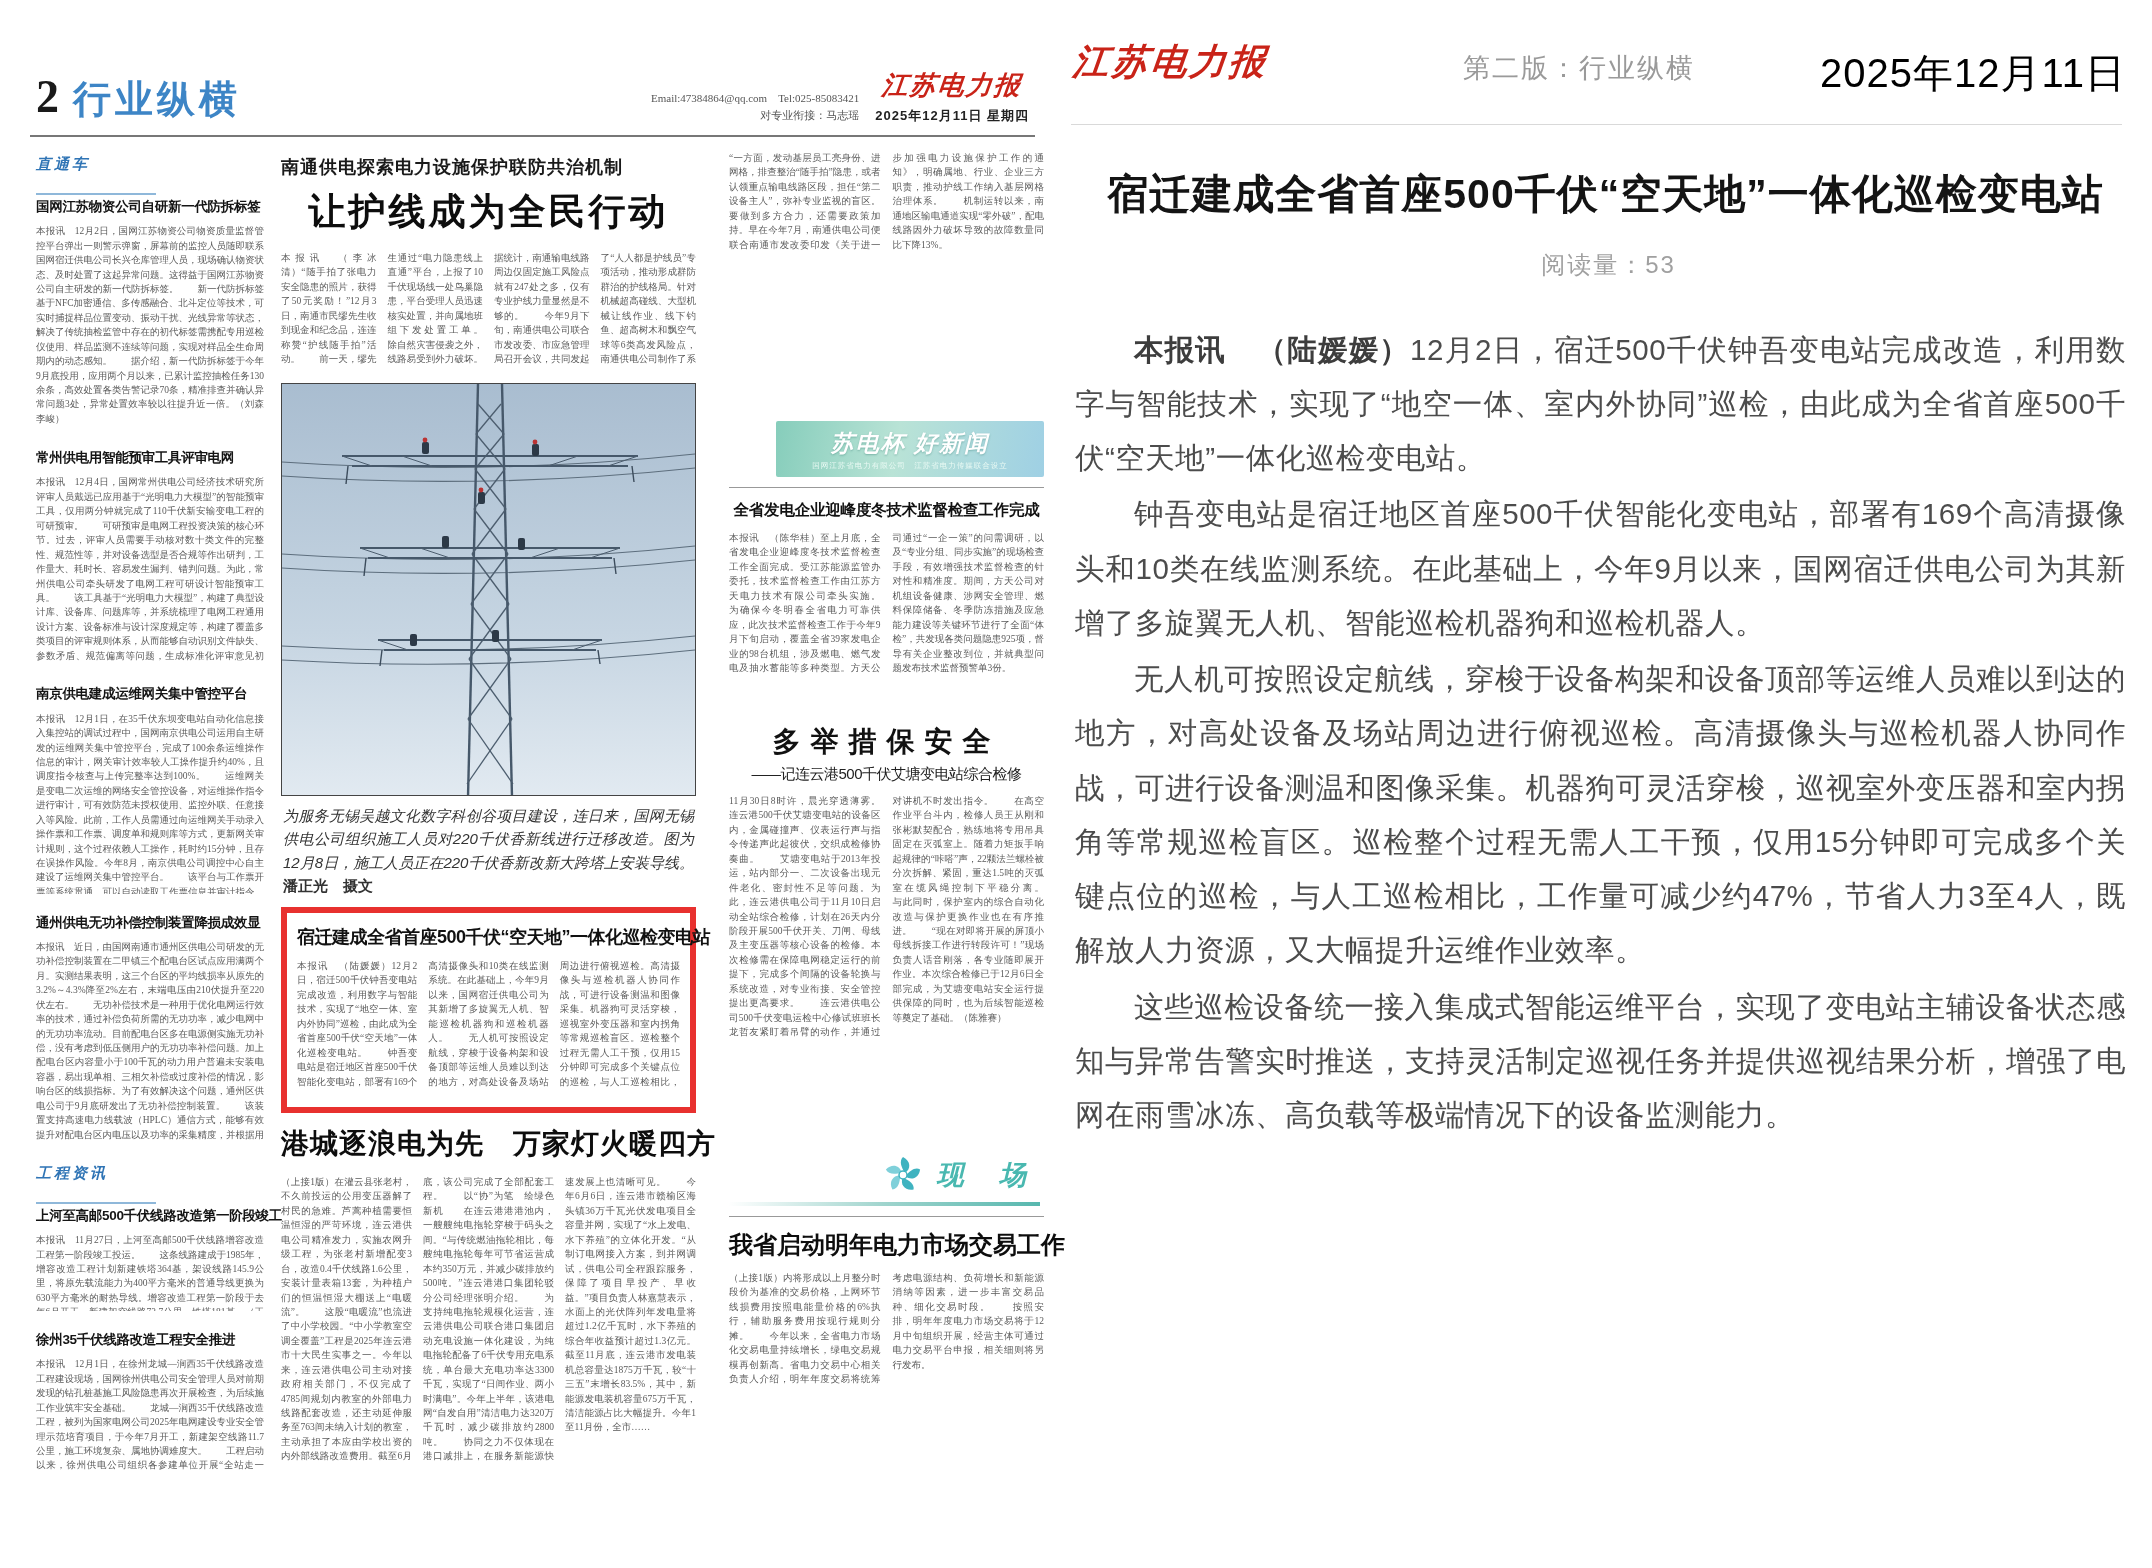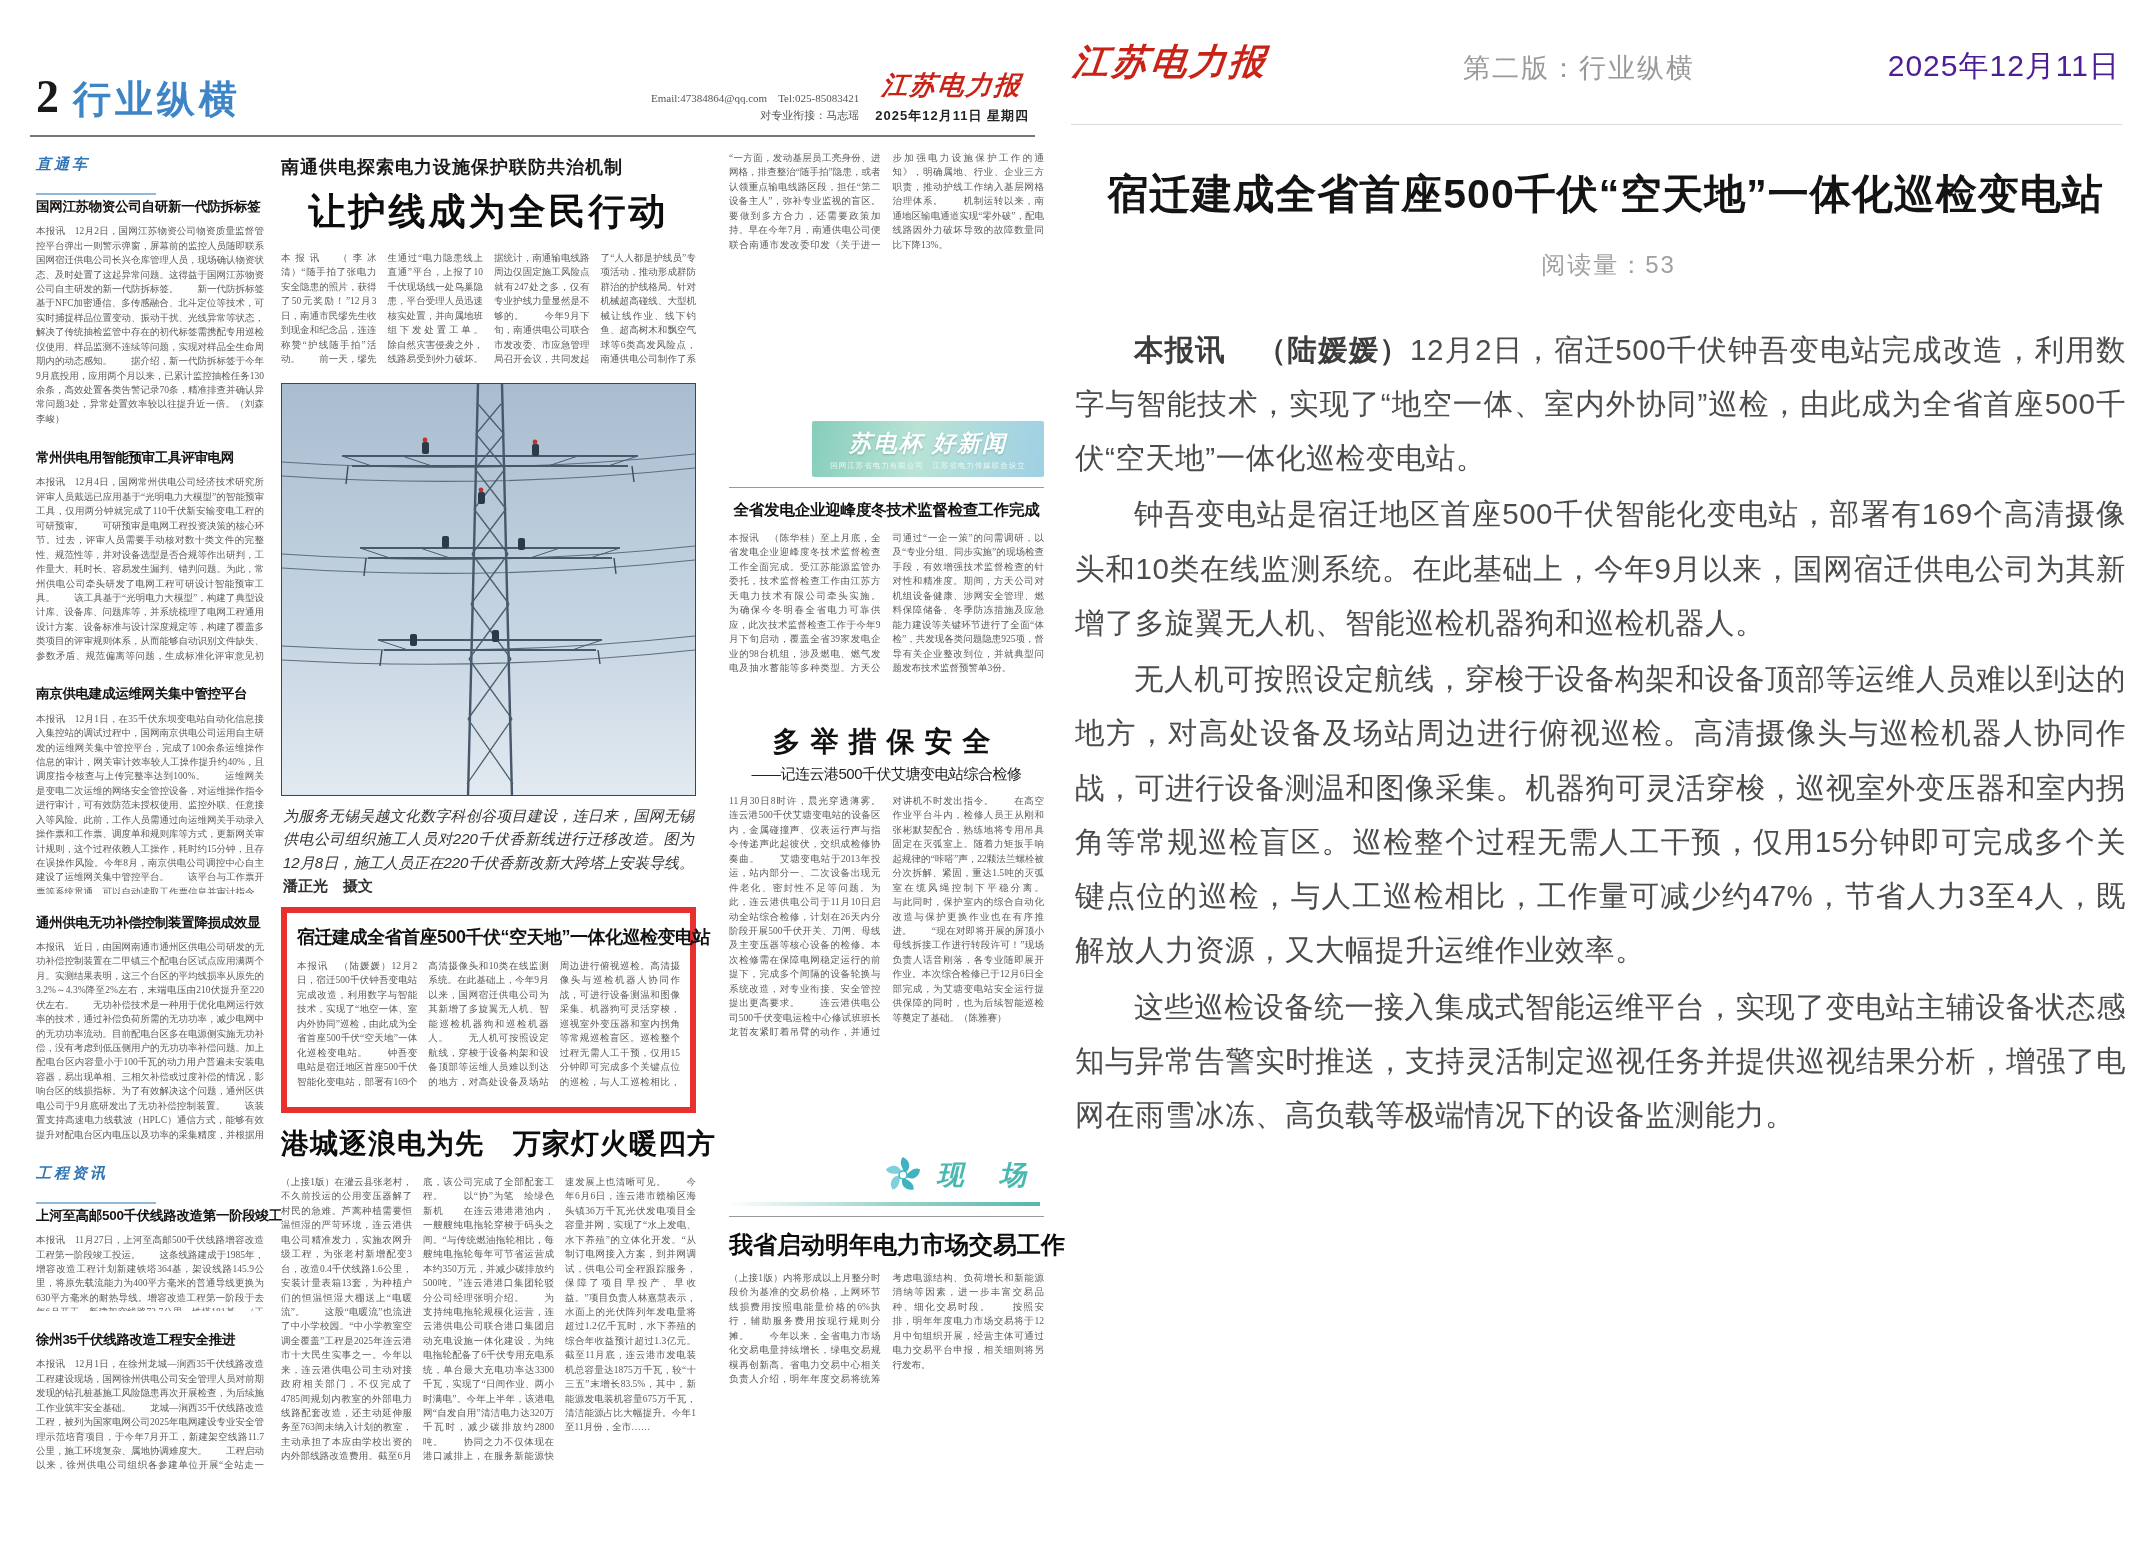--- a/index.html
+++ b/index.html
@@ -49,21 +49,21 @@
   .red-box { border:6px solid #e8312f; padding:12px 10px 10px 10px; margin:4px 0 12px 0; background:#fff; }
   .red-box h2 { font-size:18px; font-weight:900; color:#111; letter-spacing:-0.5px;
     white-space:nowrap; margin-bottom:10px; }
   .red-box .nbody { height:138px; }
 
   .gc-head { font-size:28px; font-weight:900; color:#0d0d0d; text-align:center;
     letter-spacing:1px; margin:10px 0 12px 0; white-space:nowrap; }
   .gc-body { height:378px; }
 
   .r-top { height:262px; }
-  .banner { width:232px; height:56px; margin:8px 0 6px auto; border-radius:2px;
+  .banner { width:268px; height:56px; margin:8px 0 6px auto; border-radius:2px;
     background:linear-gradient(100deg,#86cdbb 0%,#b9e3d6 45%,#9fd0e4 100%);
     display:flex; flex-direction:column; align-items:center; justify-content:center;text-align:center; }
   .banner-main { color:#ffffff; font-size:23px; font-weight:900; font-style:italic;
     letter-spacing:2px; text-shadow:0 1px 2px rgba(60,130,120,.45); }
   .banner-sub { color:#eafaf4; font-size:7.5px; letter-spacing:1px; margin-top:2px; }
   .rule { border-top:1px solid #999; margin:10px 0 12px 0; }
   .r-h1 { font-size:15.5px; font-weight:900; color:#111; text-align:center;
     white-space:nowrap; letter-spacing:-0.2px; margin:6px 0 10px 0; }
   .r1-body { height:178px; }
   .duoju { font-family:"Liberation Serif", serif; font-size:28px; font-weight:bold; color:#111;
@@ -78,21 +78,21 @@
   .r-h2 { font-size:24px; font-weight:900; color:#0d0d0d; text-align:center;
     white-space:nowrap; margin:12px 0 10px 0; }
   .r3-body { height:238px; }
 
   
   .reader { position:absolute; left:1065px; top:0; width:1087px; height:1568px; background:#fff; }
   .reader-head { position:relative; height:124px; }
   .reader-logo { position:absolute; left:8px; top:38px; color:#c92318; font-size:36px;
     font-weight:900; font-style:italic; letter-spacing:3px; transform:skewX(-6deg); }
   .reader-sec { position:absolute; left:398px; top:50px; color:#9a9a9a; font-size:27px; letter-spacing:2px; }
-  .reader-date { position:absolute; right:32px; top:46px; color:#4c1d95; font-size:30px; letter-spacing:1px; }
+  .reader-date { position:absolute; right:26px; top:46px; color:#000000; font-size:40px; letter-spacing:1px; }
   .reader-divider { border-top:1px solid #d9d9d9; margin:0 30px 0 6px; }
   .reader-title { margin:38px 20px 0 14px; text-align:center; font-size:41px; font-weight:900;
     color:#141414; line-height:1.55; letter-spacing:1px; }
   .read-count { text-align:center; color:#a0a0a0; font-size:24px; margin-top:22px; letter-spacing:2px; }
   .reader-body { margin:42px 26px 0 10px; }
   .reader-body p { font-size:29.5px; color:#4c4c4c; line-height:1.84; text-align:justify;
     text-indent:2em; letter-spacing:0.5px; }
   .reader-body p + p { margin-top:2px; }
   .lead { font-weight:bold; color:#3d3d3d; }
 </style>

